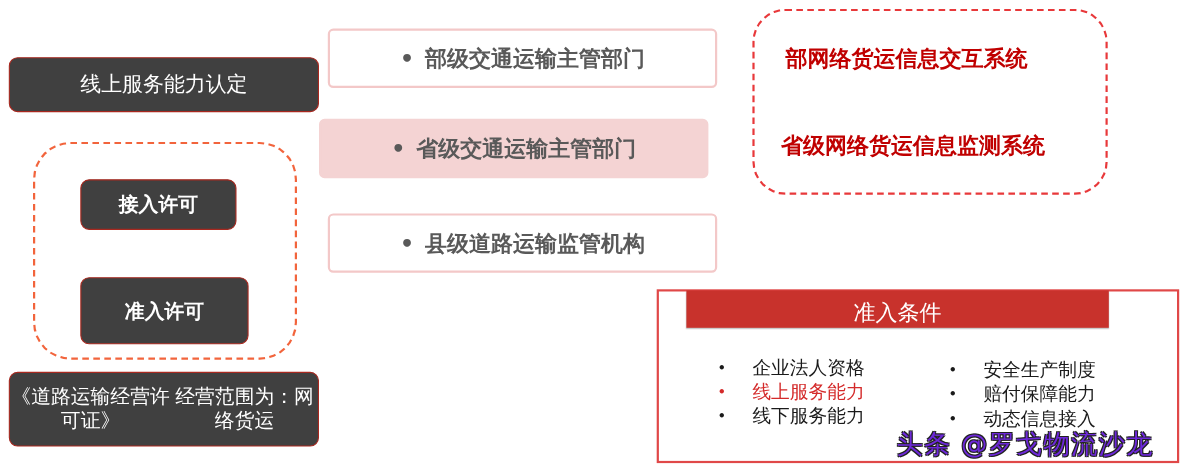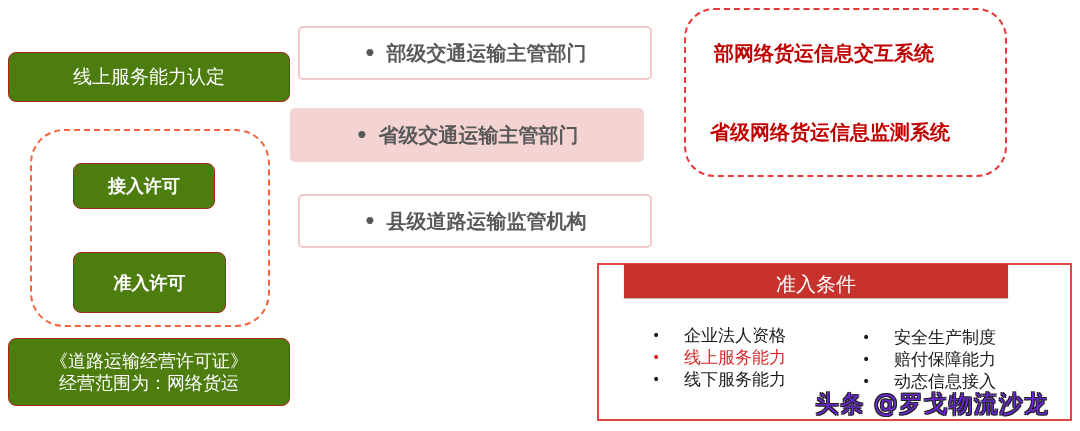--- a/index.html
+++ b/index.html
@@ -2,21 +2,21 @@
 <html><head>
 <meta charset="utf-8">
 <style>
   * { box-sizing: border-box; margin: 0; padding: 0; }
   html, body { width: 1080px; height: 431px; background: #ffffff; overflow: hidden; }
   body { position: relative; font-family: "DejaVu Sans", "Liberation Sans", sans-serif; }
 
   .abs { position: absolute; }
 
   .red-btn {
-    background: #4d7c0f;
+    background: #404040;
     color: #ffffff;
     border-radius: 8px;
     border: 1px solid #a8281f;
     display: flex; align-items: center; justify-content: center;
     text-align: center;
   }
   .red-btn.bold { font-weight: bold; }
 
   .dash-left {
     border: 2px dashed #f2643c;
@@ -87,21 +87,21 @@
 <div class="abs dash-left" style="left:30px; top:129px; width:240px; height:198px;"></div>
 
 <div class="abs red-btn bold" style="left:73px; top:163px; width:142px; height:46px; font-size:18px;">
   <span>接入许可</span>
 </div>
 
 <div class="abs red-btn bold" style="left:73px; top:252px; width:153px; height:61px; font-size:18px;">
   <span>准入许可</span>
 </div>
 
-<div class="abs red-btn" style="left:8px; top:338px; width:282px; height:68px; font-size:18px; flex-direction:column; line-height:22px;">
+<div class="abs red-btn" style="left:8px; top:338px; width:282px; height:68px; font-size:18px; flex-direction:row; line-height:22px;">
   <span>《道路运输经营许可证》</span>
   <span>经营范围为：网络货运</span>
 </div>
 
 <div class="abs level-box" style="left:298px; top:26px; width:354px; height:54px;">
   <span class="dot">•</span>
   <span>部级交通运输主管部门</span>
 </div>
 
 <div class="abs level-box highlight" style="left:290px; top:108px; width:354px; height:54px;">

